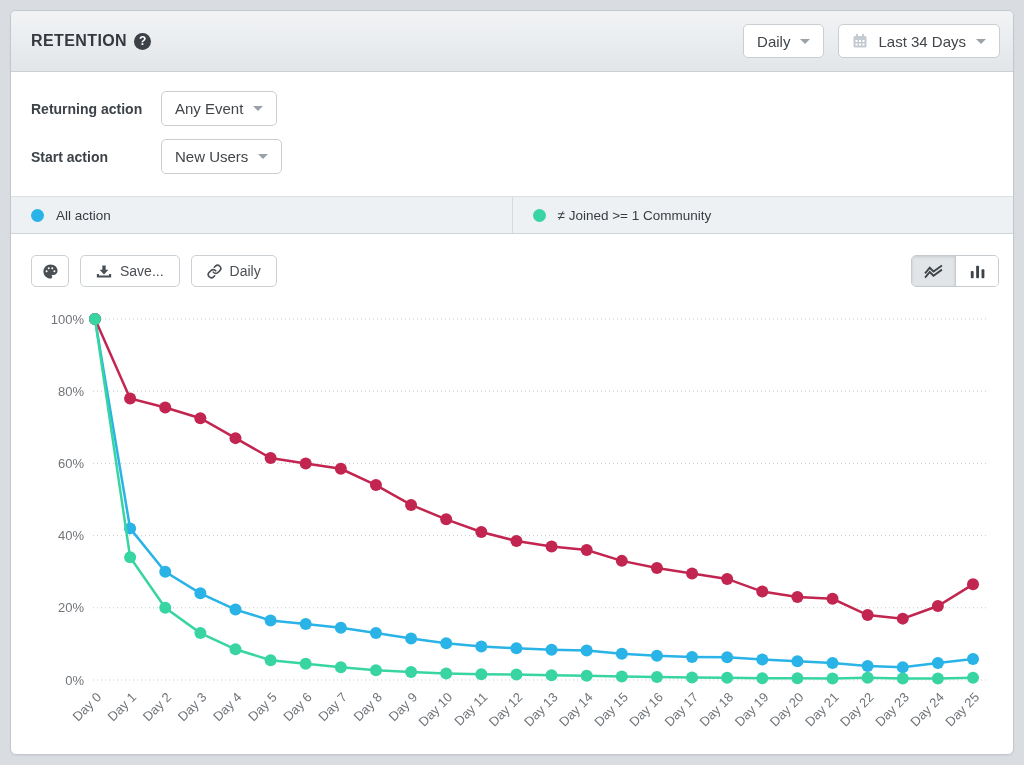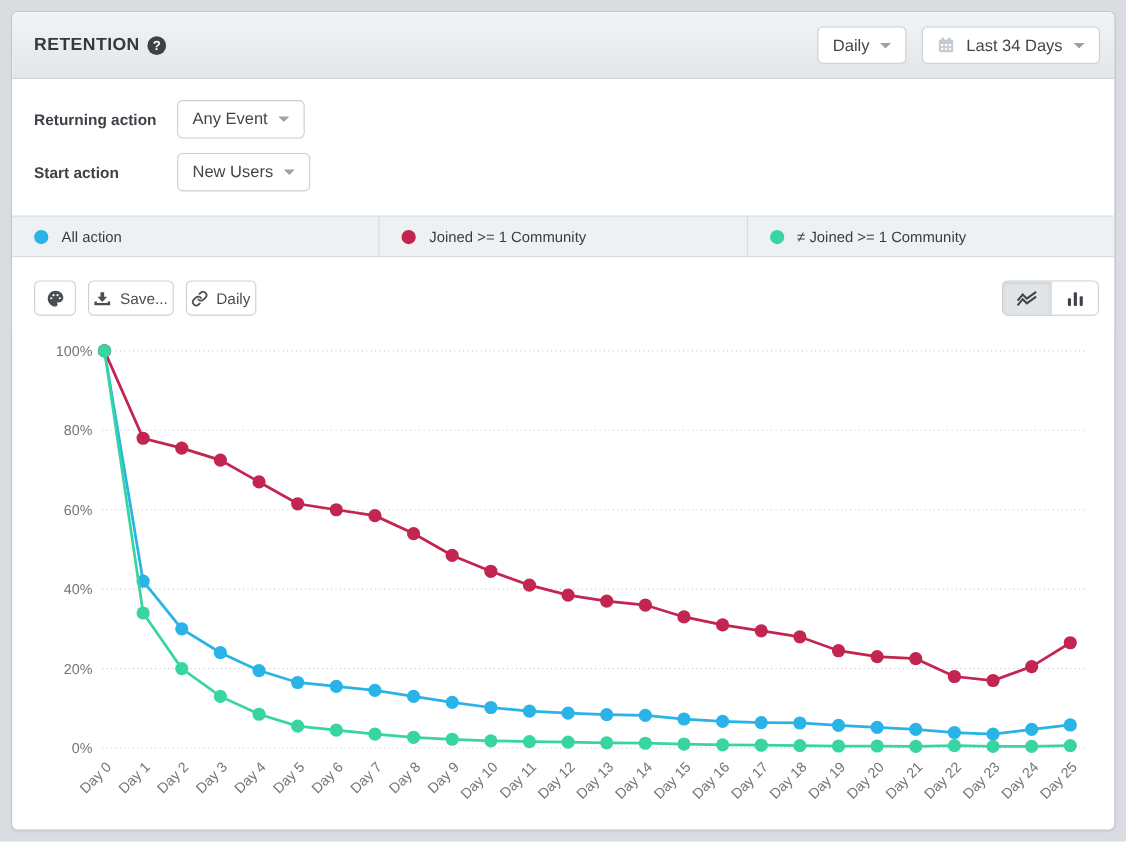--- a/index.html
+++ b/index.html
@@ -61,21 +61,21 @@
   .llabel { font-size:13.5px; color:#383d42; }
   
   .toolbar {
     flex:none; height:67px; display:flex; align-items:flex-start;
     justify-content:space-between; padding:21px 14px 0 20px; background:#fff;
   }
   .tb-left { display:flex; gap:11px; }
   .tbtn {
     height:32px; background:#fff; border:1px solid #cbd0d4; border-radius:5px;
     color:#4a4f54; font-size:14px; display:inline-flex; align-items:center;
-    gap:8px; padding:0 4px; cursor:pointer; font-family:inherit;
+    gap:8px; padding:0 15px; cursor:pointer; font-family:inherit;
   }
   .seg { display:inline-flex; border:1px solid #c6cbd0; border-radius:5px; overflow:hidden; height:32px; }
   .segbtn {
     width:43px; border:none; background:#fff; display:flex; align-items:center;
     justify-content:center; cursor:pointer; padding:0;
   }
   .segbtn.sel { background:#e2e5e8; box-shadow:inset 0 1px 3px rgba(0,0,0,.12); }
   .segbtn + .segbtn { border-left:1px solid #c6cbd0; }
   #chart { display:block; flex:none; }
 </style>
@@ -126,24 +126,20 @@
         <span>New Users</span>
         <span class="caret"></span>
       </button>
     </div>
   </div>
 
   <div class="legend">
     <div class="lcell">
       <span class="dot" style="background: rgb(41, 179, 230);"></span>
       <span class="llabel">All action</span>
-    </div>
-    <div class="lcell">
-      <span class="dot" style="background: rgb(194, 37, 79);"></span>
-      <span class="llabel">Joined &gt;= 1 Community</span>
     </div>
     <div class="lcell">
       <span class="dot" style="background: rgb(56, 213, 162);"></span>
       <span class="llabel">≠ Joined &gt;= 1 Community</span>
     </div>
   </div>
 
   <div class="toolbar">
     <div class="tb-left">
       <button class="tbtn" style="width:38px; padding:0; justify-content:center;">

